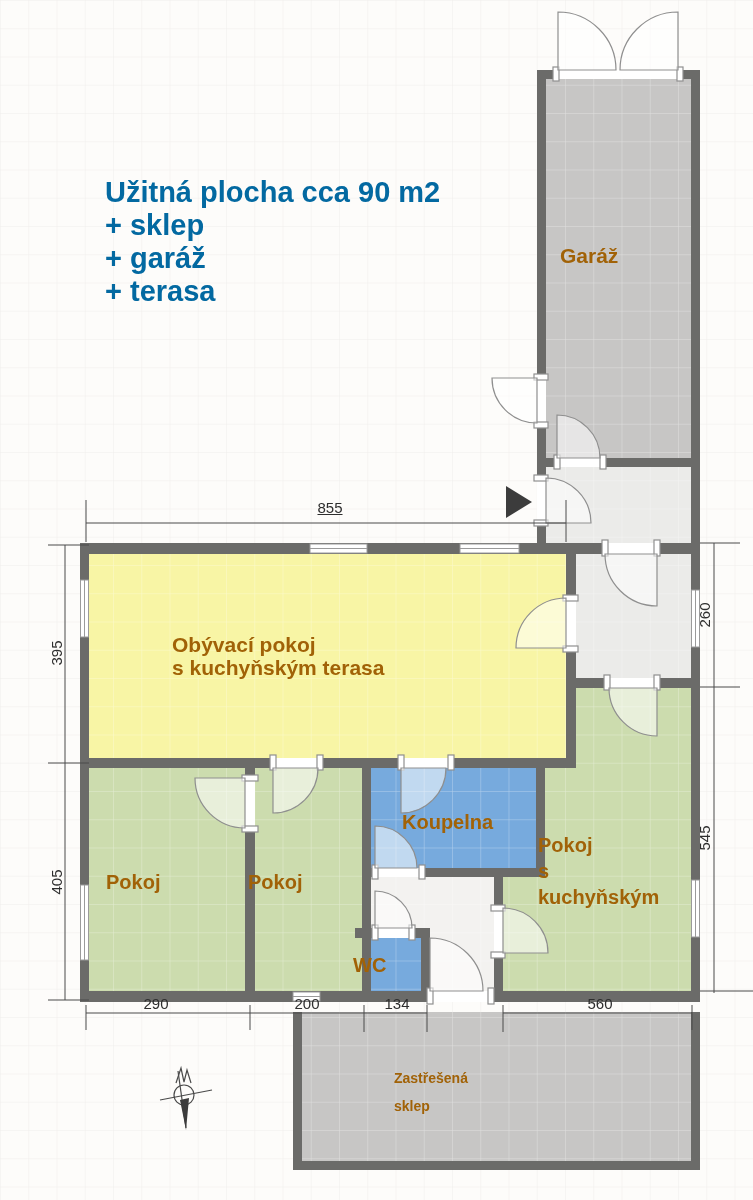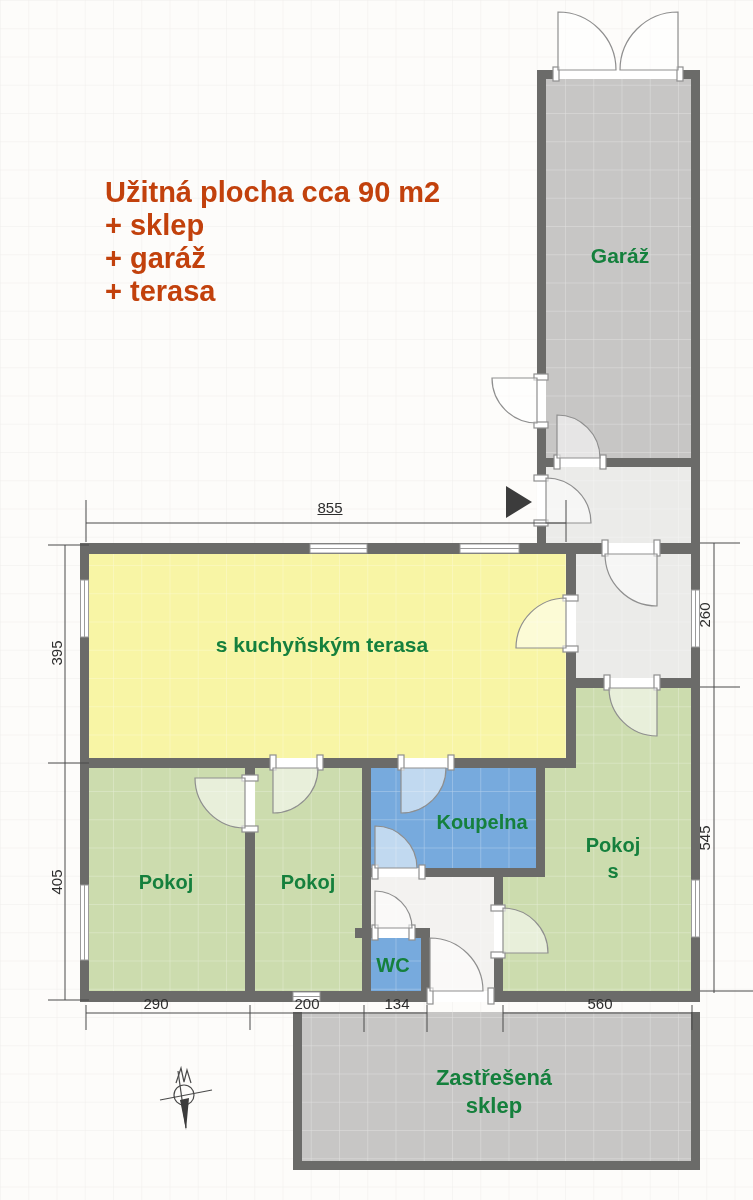--- a/index.html
+++ b/index.html
@@ -3,40 +3,40 @@
 <meta charset="utf-8">
 <style>
   html,body{margin:0;padding:0;background:#ffffff;}
   #canvas{
     position:relative;width:753px;height:1200px;overflow:hidden;
     background:#fdfcfa;
     font-family:"Liberation Sans", sans-serif;
   }
   #plan-svg{position:absolute;left:0;top:0;}
   .lbl{
-    position:absolute;font-weight:bold;color:#15803d;text-align:center;
+    position:absolute;font-weight:bold;color:#a16207;
     font-size:20px;line-height:24px;white-space:nowrap;
   }
   .dim{
     position:absolute;font-weight:normal;color:#2e2e2e;text-align:center;
     font-size:15px;line-height:16px;width:50px;white-space:nowrap;
   }
   .dim-v{transform:rotate(-90deg);}
   #title-block{
-    position:absolute;left:105px;top:176px;color:#c2410c;
+    position:absolute;left:105px;top:176px;color:#0369a1;
     font-size:29px;font-weight:bold;line-height:33px;white-space:nowrap;
   }
   #lbl-garage   {left:560px;top:244px;width:120px;font-size:21px;}
   #lbl-living   {left:172px;top:633px;width:300px;font-size:21px;line-height:23px;}
   #lbl-pokoj1   {left:106px;top:870px;width:120px;}
   #lbl-pokoj2   {left:248px;top:870px;width:120px;}
   #lbl-koupelna {left:402px;top:810px;width:160px;}
   #lbl-wc       {left:353px;top:953px;width:80px;}
   #lbl-kk       {left:538px;top:832px;width:150px;line-height:26px;}
-  #lbl-terasa   {left:394px;top:1064px;width:200px;font-size:22px;line-height:28px;}
+  #lbl-terasa   {left:394px;top:1064px;width:200px;font-size:14px;line-height:28px;}
   #dim-855{left:305px;top:500px;text-decoration:underline;}
   #dim-290{left:131px;top:996px;}
   #dim-200{left:282px;top:996px;}
   #dim-105{left:372px;top:996px;}
   #dim-350{left:575px;top:996px;}
   #dim-395{left:32px;top:645px;}
   #dim-405{left:32px;top:874px;}
   #dim-260{left:680px;top:607px;}
   #dim-545{left:680px;top:830px;}
 </style>
@@ -266,31 +266,33 @@
   <div id="title-block">
     <div>Užitná plocha cca 90 m2</div>
     <div>+ sklep</div>
     <div>+ garáž</div>
     <div>+ terasa</div>
   </div>
 
   <div class="lbl" id="lbl-garage">Garáž</div>
 
   <div class="lbl" id="lbl-living">
+    <div>Obývací pokoj</div>
     <div>s kuchyňským terasa</div>
   </div>
 
   <div class="lbl" id="lbl-pokoj1">Pokoj</div>
   <div class="lbl" id="lbl-pokoj2">Pokoj</div>
   <div class="lbl" id="lbl-koupelna">Koupelna</div>
   <div class="lbl" id="lbl-wc">WC</div>
 
   <div class="lbl" id="lbl-kk">
     <div>Pokoj</div>
     <div>s</div>
+    <div>kuchyňským</div>
   </div>
 
   <div class="lbl" id="lbl-terasa">
     <div>Zastřešená</div>
     <div>sklep</div>
   </div>
 
   <div class="dim" id="dim-855">855</div>
   <div class="dim dim-v" id="dim-395">395</div>
   <div class="dim dim-v" id="dim-405">405</div>

